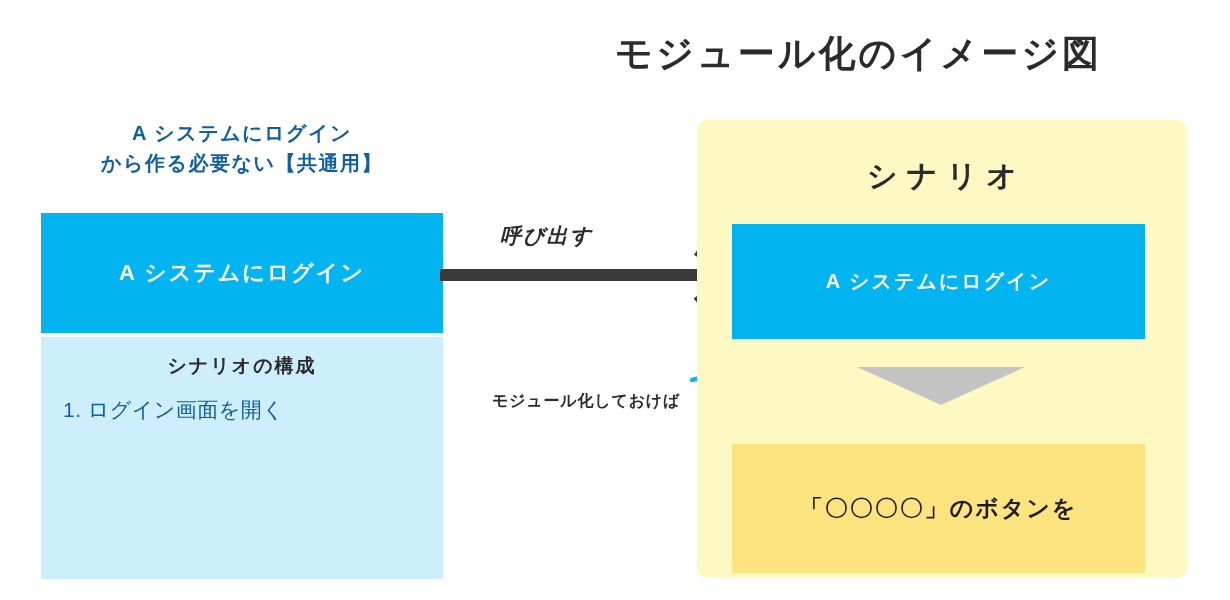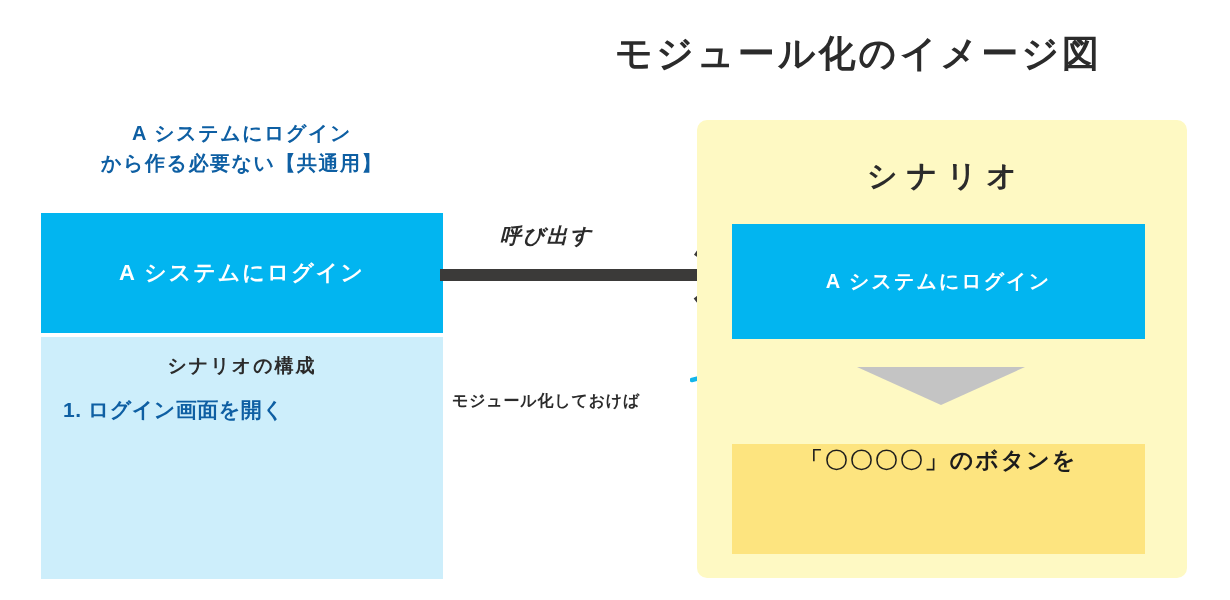--- a/index.html
+++ b/index.html
@@ -81,21 +81,21 @@
     color: #2b2b2b;
     letter-spacing: 2px;
   }
   #steps-list {
     list-style: none;
     margin: 14px 0 0 0;
     padding: 0 0 0 22px;
   }
   #steps-list li {
     font-size: 21px;
-    font-weight: bold;
+    font-weight: normal;
     color: #0e5fa3;
     letter-spacing: 0.5px;
     line-height: 1.62;
     white-space: nowrap;
   }
 
   
   #call-arrow-label {
     position: absolute;
     left: 500px;
@@ -118,21 +118,21 @@
   
   #annotation-arrow {
     position: absolute;
     left: 690px;
     top: 322px;
     width: 70px;
     height: 62px;
   }
   #annotation-text {
     position: absolute;
-    left: 452px;
+    left: 492px;
     top: 388px;
     font-size: 16px;
     font-weight: bold;
     color: #2b2b2b;
     letter-spacing: 0.8px;
     line-height: 1.65;
   }
   #annotation-text .line { display: block; white-space: nowrap; }
 
   
@@ -179,26 +179,26 @@
     left: 160px;
     top: 247px;
     width: 168px;
     height: 38px;
   }
   #click-step-box {
     position: absolute;
     left: 35px;
     top: 324px;
     width: 413px;
-    height: 110px;
+    height: 129px;
     background: #fde47f;
     display: flex;
     flex-direction: column;
     align-items: center;
-    justify-content: space-between;
+    justify-content: center;
   }
   #click-step-box .line {
     display: block;
     font-size: 23px;
     font-weight: bold;
     color: #1c1c1c;
     letter-spacing: 2px;
     line-height: 1.45;
     white-space: nowrap;
   }

